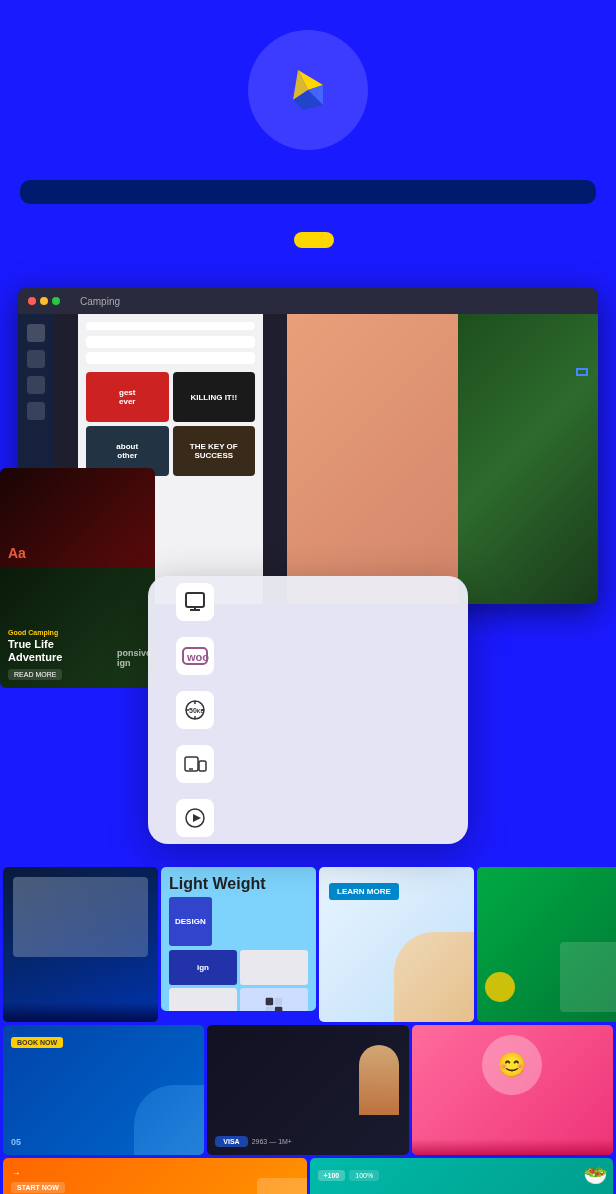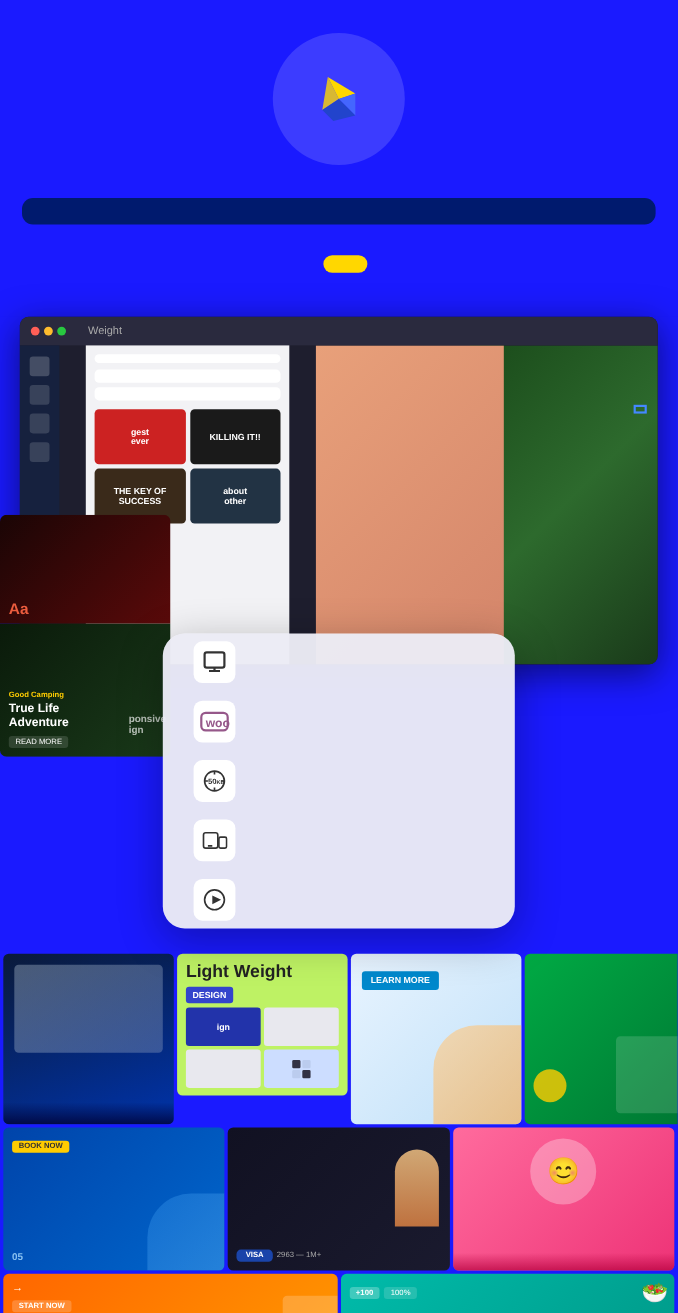--- a/index.html
+++ b/index.html
@@ -174,21 +174,21 @@
 
   <div style="width:580px; margin:0 auto; border-radius:8px; overflow:hidden; box-shadow:0 8px 32px rgba(0,0,0,0.5); position:relative; z-index:1; background:#1e1e2e;">
 
     <div style="background:#2a2a3e; height:26px; display:flex; align-items:center; padding:0 10px; gap:10px; font-size:9px; color:#aaa;">
       <span style="display:flex;gap:4px;">
         <span style="width:8px;height:8px;border-radius:50%;background:#ff5f57;"></span>
         <span style="width:8px;height:8px;border-radius:50%;background:#febc2e;"></span>
         <span style="width:8px;height:8px;border-radius:50%;background:#28c840;"></span>
       </span>
       <span style="color:#ccc;font-size:10px;"></span>
-      <span style="color:#aaa;font-size:10px;">Weight</span>
+      <span style="color:#aaa;font-size:10px;">Camping</span>
       <span style="flex:1;"></span>
       <span style="color:#aaa;font-size:10px;"></span>
     </div>
 
     <div style="display:flex; height:290px;gap:24px;">
 
       <div style="width:36px; background:#16213e; display:flex; flex-direction:column; align-items:center; padding-top:10px; gap:8px;">
         <div style="width:18px;height:18px;background:rgba(255,255,255,0.2);border-radius:3px;"></div>
         <div style="width:18px;height:18px;background:rgba(255,255,255,0.15);border-radius:3px;"></div>
         <div style="width:18px;height:18px;background:rgba(255,255,255,0.15);border-radius:3px;"></div>
@@ -203,25 +203,25 @@
         <div style="background:white; border-radius:4px; padding:6px 8px; font-size:11px; font-weight:600; color:#222; margin-bottom:4px;"></div>
         <div style="background:white; border-radius:4px; padding:6px 8px; font-size:11px; font-weight:600; color:#222; margin-bottom:8px;"></div>
 
         <div style="display:grid; grid-template-columns:1fr 1fr; gap:4px;">
           <div style="background:#cc2222; border-radius:4px; height:50px; display:flex;align-items:center;justify-content:center;">
             <span style="color:white;font-size:8px;font-weight:700;text-align:center;">gest<br>ever</span>
           </div>
           <div style="background:#1a1a1a; border-radius:4px; height:50px; display:flex;align-items:center;justify-content:center;">
             <span style="color:white;font-size:8px;font-weight:700;text-align:right;">KILLING IT!!</span>
           </div>
+          <div style="background:#223344; border-radius:4px; height:50px; display:flex;align-items:center;justify-content:center;">
+            <span style="color:white;font-size:8px;font-weight:700;text-align:center;">about<br>other</span>
+          </div>
           <div style="background:#3a2a1a; border-radius:4px; height:50px; display:flex;align-items:center;justify-content:center;">
             <span style="color:white;font-size:8px;font-weight:700;text-align:center;">THE KEY OF<br>SUCCESS</span>
-          </div>
-          <div style="background:#223344; border-radius:4px; height:50px; display:flex;align-items:center;justify-content:center;">
-            <span style="color:white;font-size:8px;font-weight:700;text-align:center;">about<br>other</span>
           </div>
         </div>
       </div>
 
       <div style="flex:1; position:relative; overflow:hidden;">
 
         <div style="position:absolute; right:0; top:0; bottom:0; width:55%; background:linear-gradient(135deg, #1a4a1a, #2d6a2d, #1a3a1a); z-index:0;"></div>
 
         <div style="position:absolute; left:0; top:0; bottom:0; width:55%; background:linear-gradient(135deg, #e8a07a, #d4856a); z-index:0;"></div>
 
@@ -302,25 +302,25 @@
 
   <div style="display:grid; grid-template-columns:155px 155px 155px 148px; gap:3px; padding:0 3px;">
 
     <div style="height:155px; border-radius:5px; overflow:hidden; background:linear-gradient(160deg, #0a1a3a, #0033aa); position:relative;">
       <div style="position:absolute; bottom:0; left:0; right:0; padding:10px; background:linear-gradient(transparent, rgba(0,0,51,0.8));">
         <div style="color:white; font-size:12px; font-weight:800; line-height:1.2;"></div>
       </div>
       <div style="position:absolute; top:10px; left:10px; right:10px; height:80px; background:linear-gradient(135deg, #aabbcc, #8899bb); border-radius:4px; opacity:0.4;"></div>
     </div>
 
-    <div style="height:129px; border-radius:5px; overflow:hidden; background:#bef264; position:relative;">
+    <div style="height:144px; border-radius:5px; overflow:hidden; background:#7dd3fc; position:relative;">
       <div style="padding:8px;">
         <div style="font-size:16px; font-weight:800; color:#222; margin-bottom:4px;">Light Weight</div>
         <div style="display:flex; gap:4px; margin-bottom:4px;">
-          <div style="background:#3344cc; color:white; border-radius:3px; padding:3px 6px; font-size:8px; font-weight:700;">DESIGN</div>
+          <div style="background:#3344cc; color:white; border-radius:3px; padding:20px 6px; font-size:8px; font-weight:700;">DESIGN</div>
         </div>
         <div style="display:grid; grid-template-columns:1fr 1fr; gap:3px; margin-top:4px;">
           <div style="background:#2233aa; border-radius:3px; height:35px; display:flex;align-items:center;justify-content:center;">
             <span style="color:white; font-size:8px; font-weight:700; text-align:center;">ign</span>
           </div>
           <div style="background:#e8e8ee; border-radius:3px; height:35px;"></div>
           <div style="background:#e8e8ee; border-radius:3px; height:35px;"></div>
           <div style="background:#ccddff; border-radius:3px; height:35px; display:flex;align-items:center;justify-content:center;">
             <svg width="20" height="20" viewBox="0 0 24 24" fill="none">
                 <rect x="2" y="2" width="9" height="9" rx="1.5" fill="#334"></rect>

